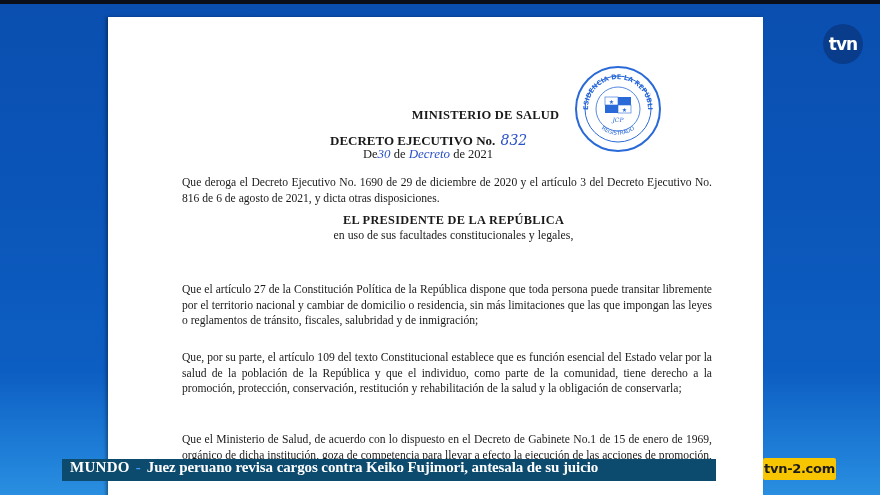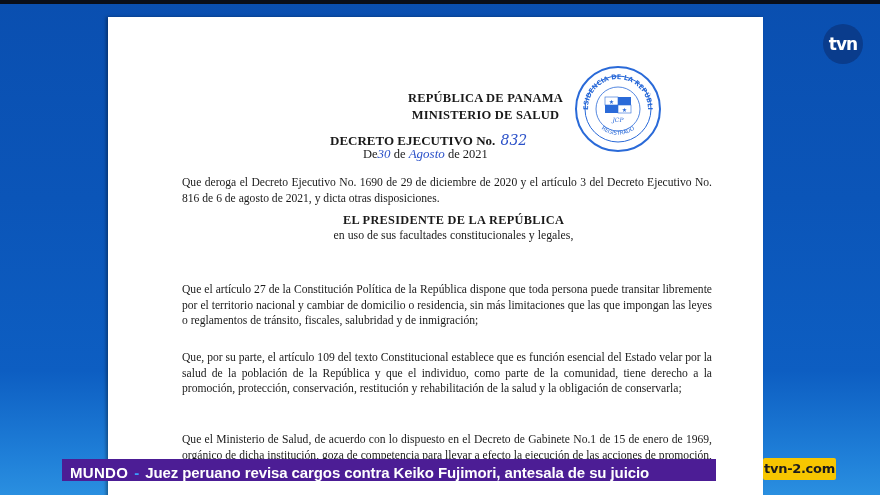--- a/index.html
+++ b/index.html
@@ -34,53 +34,52 @@
     position:absolute; left:467px; top:49px; width:86px; height:86px; border-radius:50%;
     border:2px solid #2a6ad8; box-sizing:border-box;
   }
   .seal svg { position:absolute; left:-2px; top:-2px; }
   .logo {
     position:absolute; left:783px; top:24px; width:40px; height:40px; border-radius:50%;
     background:#0a3c8c; color:#fff; font-family:"DejaVu Sans", sans-serif; font-weight:bold;
     font-size:17px; line-height:40px; text-align:center; letter-spacing:-1px;margin-left:40px;
   }
   .ticker {
-    position:absolute; left:62px; top:459px; width:654px; height:22px; background:#4c1d95;
-    display:flex; align-items:flex-end; font-family:Liberation Sans, sans-serif; font-weight:bold;
+    position:absolute; left:62px; top:459px; width:654px; height:22px; background:#0c4a6e;
+    display:flex; align-items:flex-start; font-family:Liberation Serif, serif; font-weight:bold;
   }
   .ticker .cat { color:#fff; font-size:15px; margin-left:8px; letter-spacing:0.3px; }
   .ticker .sep { color:#3aa0ff; font-size:15px; margin:0 6px; }
   .ticker .headline { color:#fff; font-size:15px; font-weight:bold; white-space:nowrap; letter-spacing:-0.1px; }
   .site {
     position:absolute; left:763px; top:458px; width:73px; height:22px; background:#f7c600;
     border-radius:2px; color:#1c1c1c; font-family:"DejaVu Sans", sans-serif; font-weight:bold;
     font-size:13px; line-height:22px; text-align:center; letter-spacing:-0.3px;
   }
   .paper-bottom-text {
     position:absolute; left:74px; top:465px; width:530px; font-size:11.6px; color:#1a1a1a;
     font-family:"Liberation Serif", serif; white-space:nowrap; overflow:hidden;
   }
 </style>
 </head>
 <body>
 
 <div class="top-bar"></div>
 
 <div class="paper">
-  <div class="hdr h1">REPÚBLICA DE PANAMA</div>
   <div class="hdr h2">MINISTERIO DE SALUD</div>
 
   <div class="dec">
     <span>DECRETO EJECUTIVO No.</span>
     <span class="num">832</span>
   </div>
   <div class="date">
     <span>De</span><span class="hw">30</span>
     <span>de</span>
-    <span class="hw">Agosto</span>
+    <span class="hw">Decreto</span>
     <span>de 2021</span>
   </div>
 
   <div class="seal">
     <svg width="86" height="86" viewBox="0 0 86 86">
       <defs>
         <path id="arcTop" d="M 13 43 A 30 30 0 0 1 73 43"></path>
         <path id="arcBot" d="M 18 50 A 26 26 0 0 0 68 50"></path>
       </defs>
       <circle cx="43" cy="43" r="33" fill="none" stroke="#2a6ad8" stroke-width="1"></circle>

